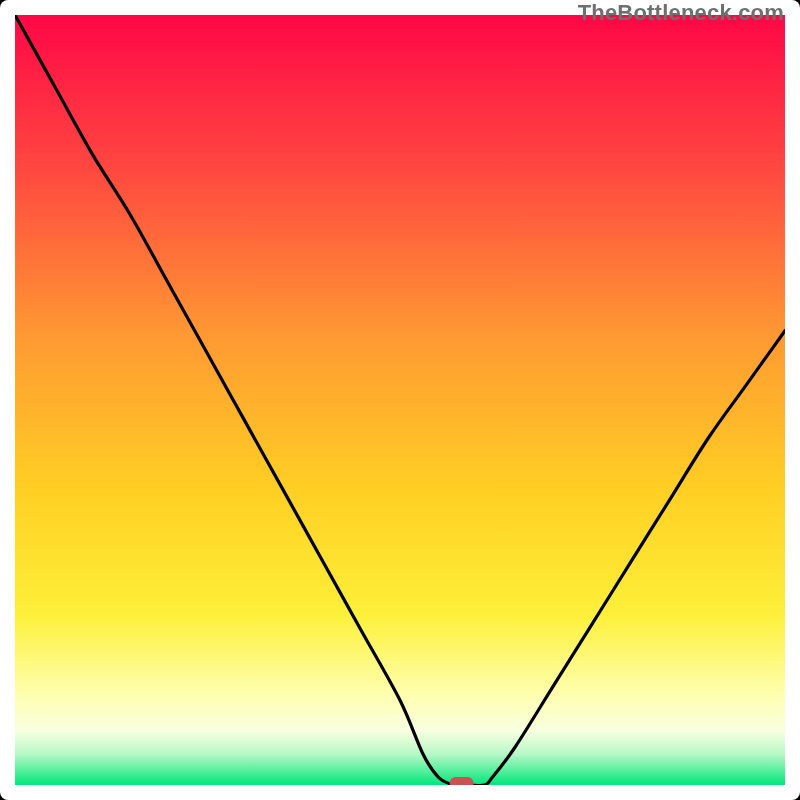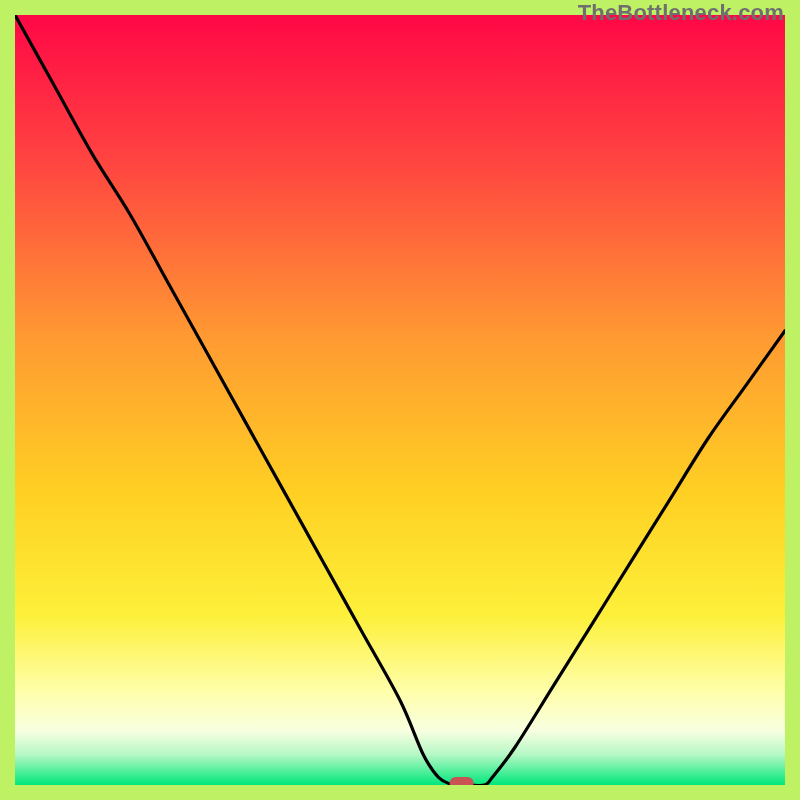--- a/index.html
+++ b/index.html
@@ -7,21 +7,22 @@
     padding: 0;
     width: 800px;
     height: 800px;
     background: #000;
     overflow: hidden;
   }
   .chart-container {
     position: relative;
     width: 800px;
     height: 800px;
-    background: #bef264;
+    background: #ffffff;
+    border-radius: 8px;
   }
   .plot-area {
     position: absolute;
     left: 15px;
     top: 15px;
     width: 770px;
     height: 770px;
   }
   .watermark {
     position: absolute;

